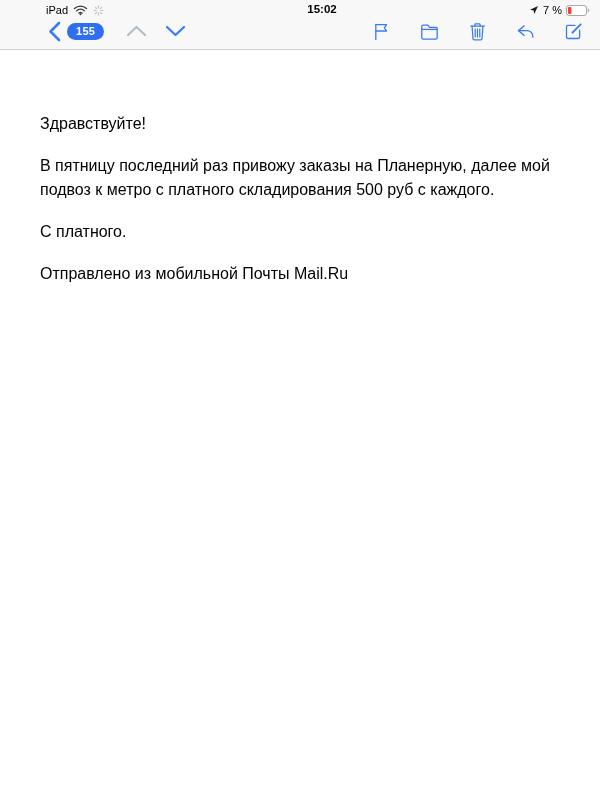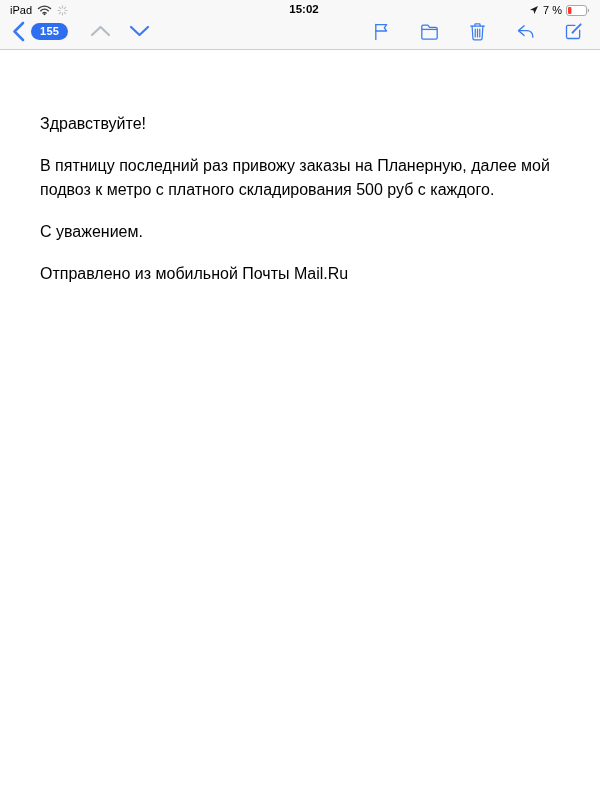--- a/index.html
+++ b/index.html
@@ -9,20 +9,21 @@
     background: #ffffff;
     font-family: "Liberation Sans", sans-serif;
     position: relative;
     overflow: hidden;
     color: #000;
   }
   
   .topbar {
     background: #f8f8f8;
     border-bottom: 1px solid #cfced3;
+    padding-left: 36px;
   }
   .status-bar {
     height: 18px;
     display: flex; align-items: center;
     padding: 2px 10px 0;
     position: relative;
     font-size: 11px;
   }
   .status-left { display: flex; align-items: center; gap: 5px; }
   .status-center {
@@ -179,18 +180,18 @@
           </span>
         </button>
       </div>
     </div>
   </div>
 
   <div class="message">
     <div class="body">
       <p>Здравствуйте!</p>
       <p>В пятницу последний раз привожу заказы на Планерную, далее мой подвоз к метро с платного складирования 500 руб с каждого.</p>
-      <p>С уважением.</p>
+      <p>С платного.</p>
       <p class="footer">Отправлено из мобильной Почты Mail.Ru</p>
     </div>
   </div>
 
 </div>
 
 </body></html>

